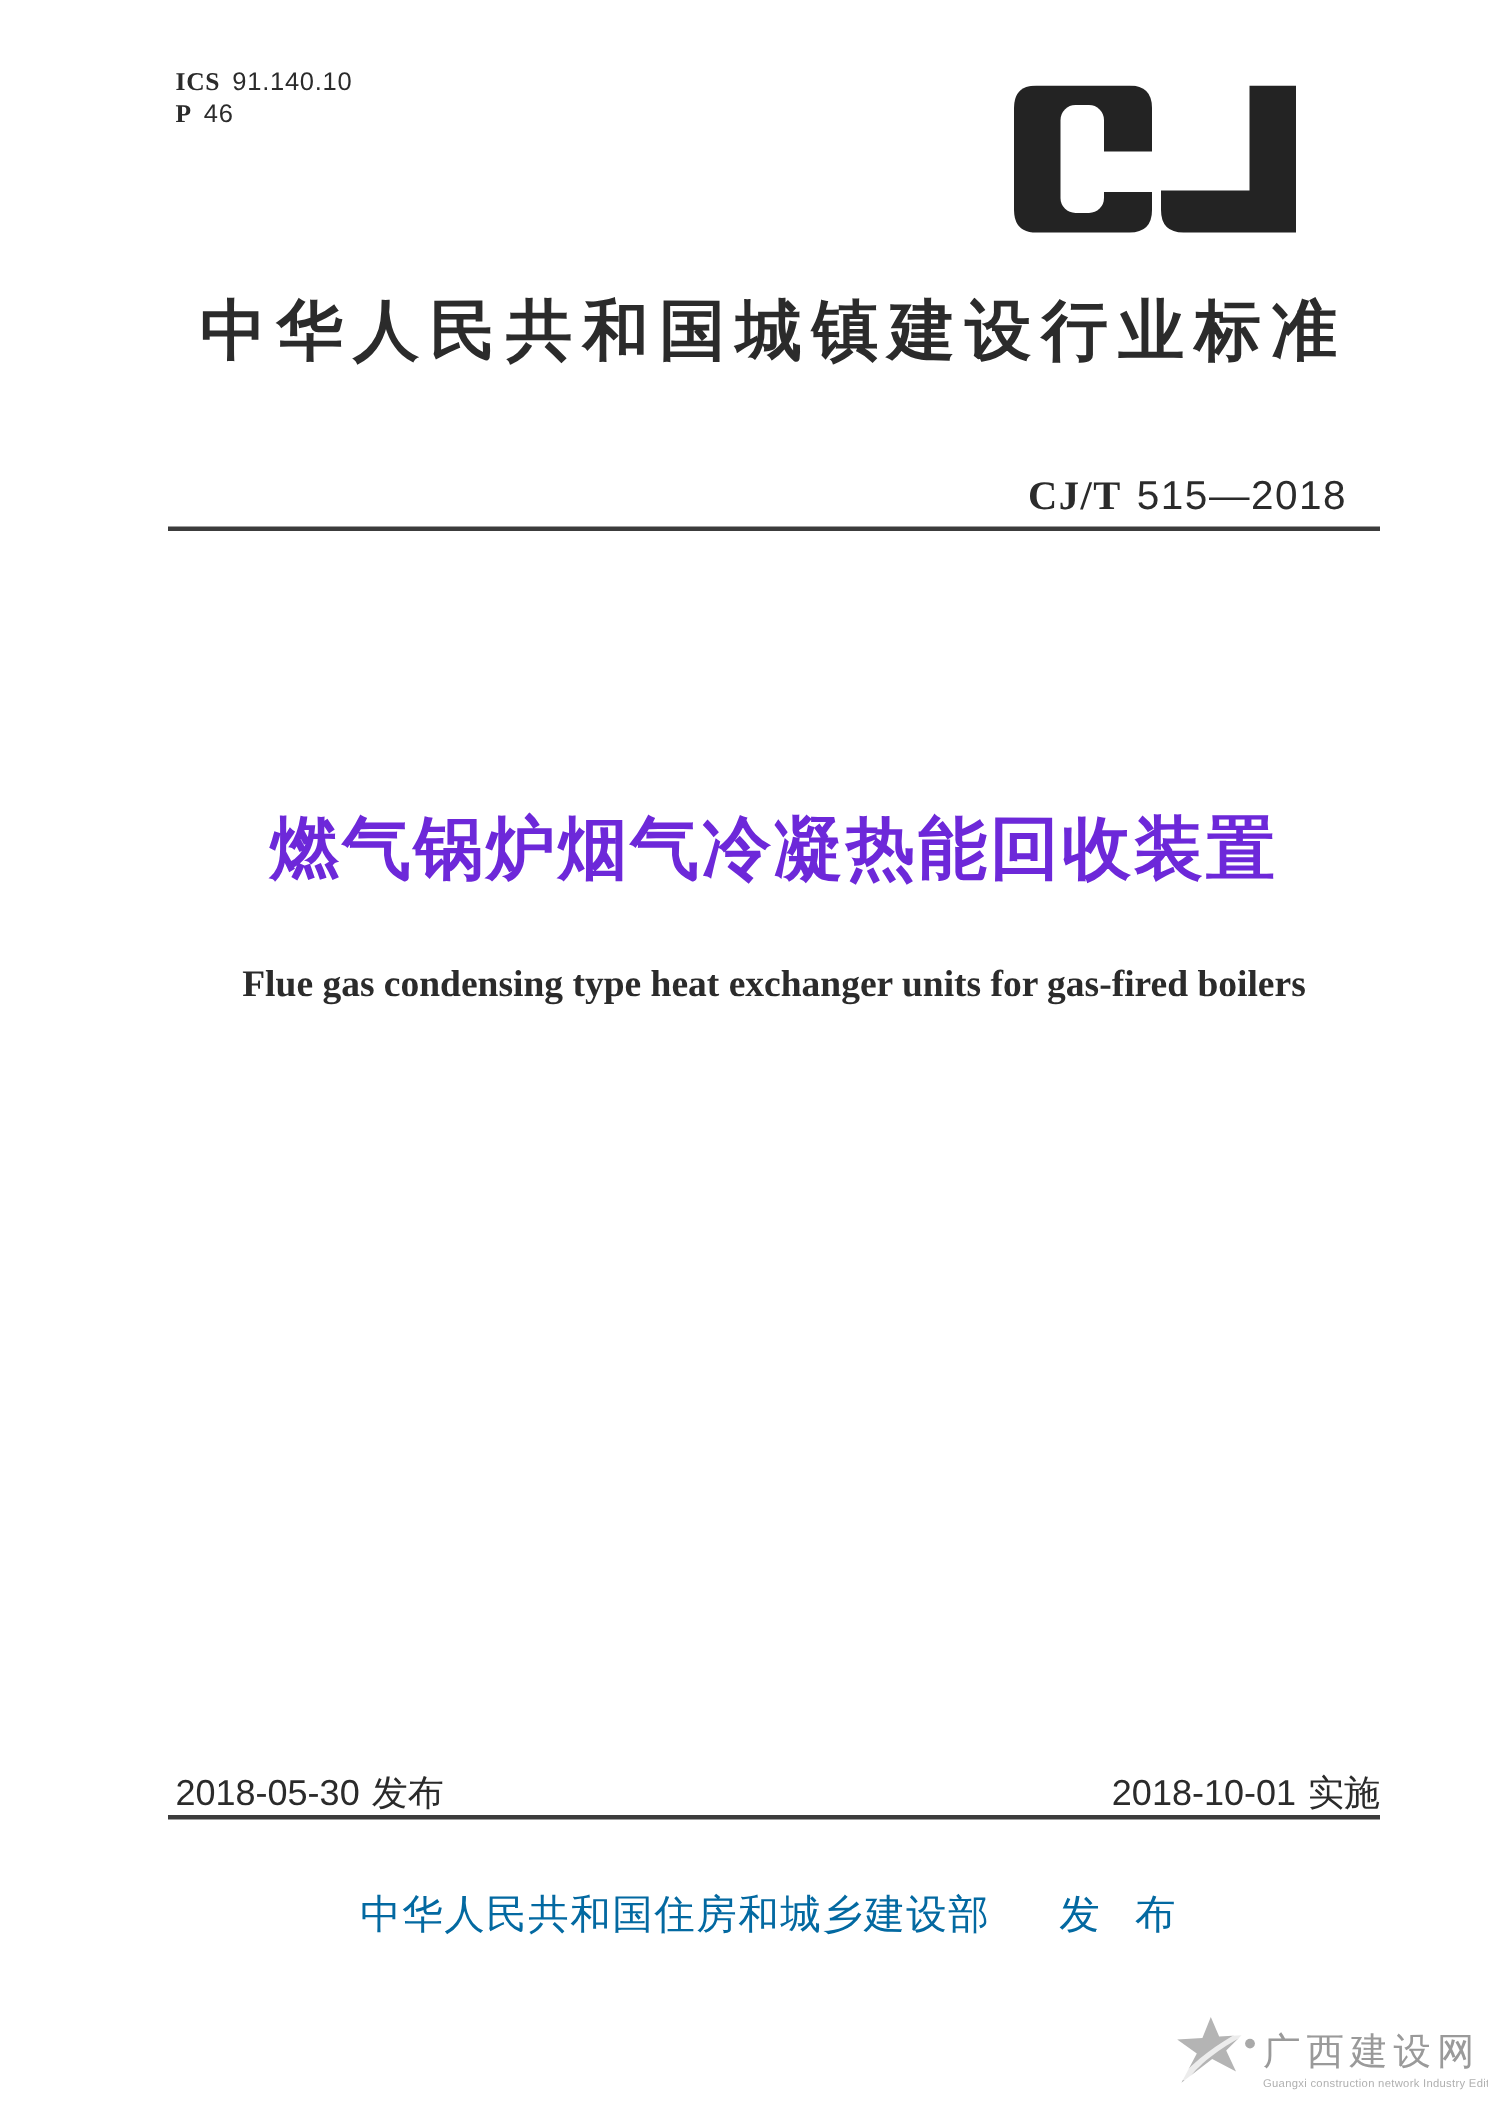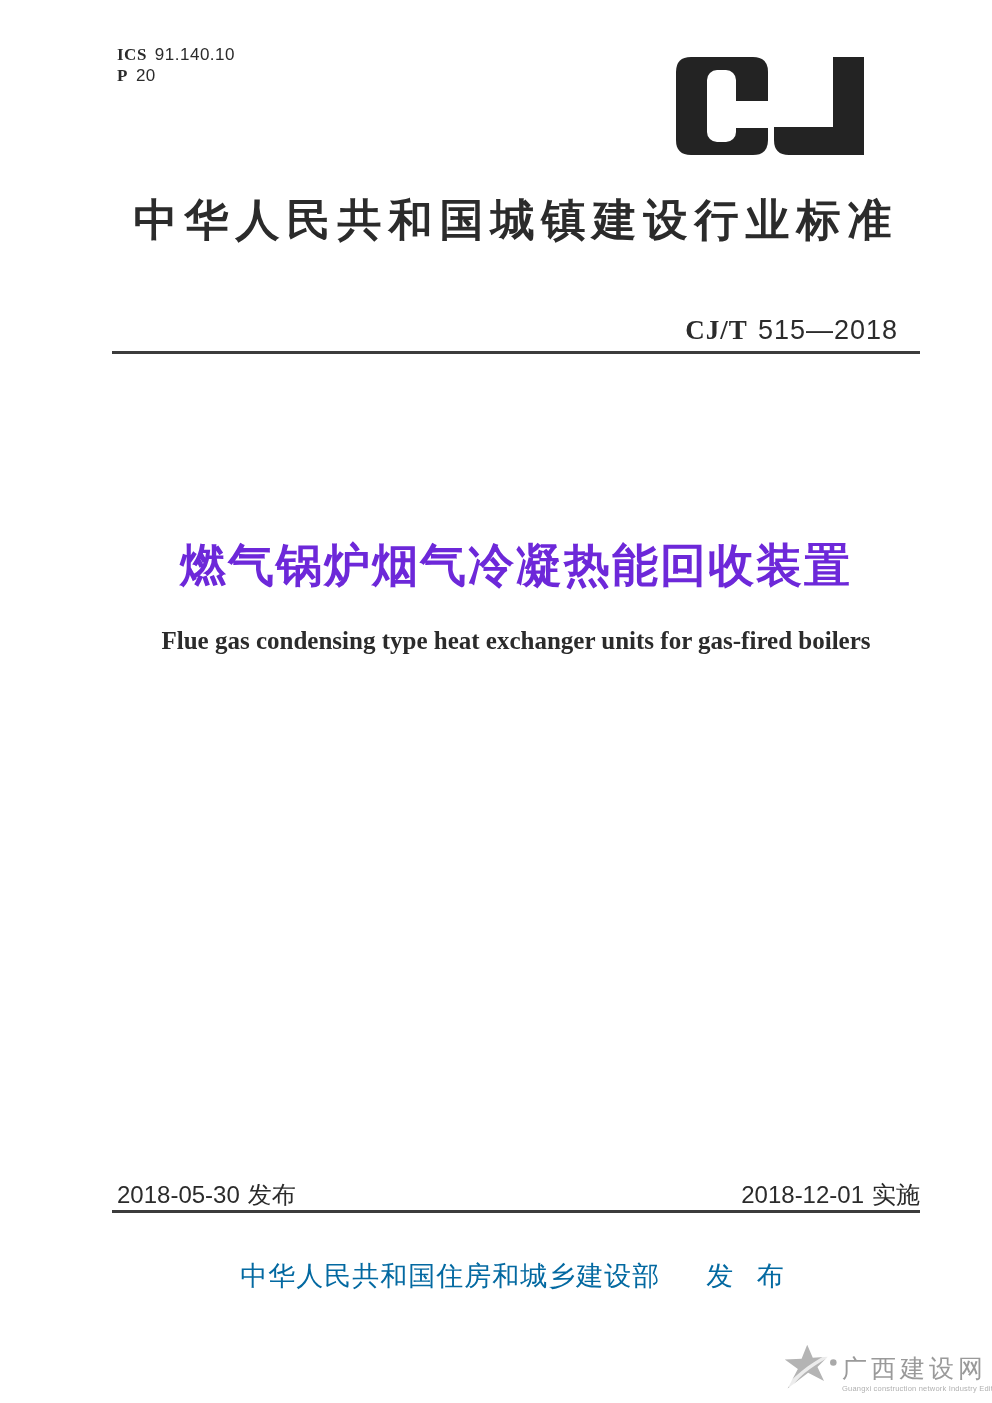--- a/index.html
+++ b/index.html
@@ -34,21 +34,21 @@
   .rule{position:absolute;left:112px;width:808px;height:3px;background:#3c3c3c;}
   .rule-top{top:351px;}
   .rule-bottom{top:1210px;}
 
   
   .title-zh{
     position:absolute;left:112px;top:535px;width:808px;text-align:center;
     font-size:46px;font-weight:700;letter-spacing:2px;white-space:nowrap;color:#6d28d9;
   }
   .title-en{
-    position:absolute;left:112px;top:627px;width:808px;text-align:center;
+    position:absolute;left:112px;top:643px;width:808px;text-align:center;
     font-family:"Liberation Serif",serif;font-size:25px;font-weight:700;white-space:nowrap;
   }
 
   
   .dates{
     position:absolute;left:117px;top:1179px;width:803px;
     display:flex;justify-content:space-between;font-size:24px;white-space:nowrap;
   }
   .dates .cjk{margin-left:8px;}
 
@@ -75,21 +75,21 @@
 </head>
 <body>
 
 <div class="page">
 
   <div class="ics-block">
     <div>
       <span class="lbl">ICS</span><span class="val">91.140.10</span>
     </div>
     <div>
-      <span class="lbl">P</span><span class="val">20</span>
+      <span class="lbl">P</span><span class="val">46</span>
     </div>
   </div>
 
   <div class="cj-logo" role="img" aria-label="CJ">
     <svg width="190" height="100" viewBox="0 0 190 100" xmlns="http://www.w3.org/2000/svg">
 
       <path d="M15,0 H77 Q92,0 92,15 V83 Q92,98 77,98 H15 Q0,98 0,83 V15 Q0,0 15,0 Z" fill="#232323"></path>
       <rect x="31" y="13" width="29" height="72" rx="10" fill="#ffffff"></rect>
       <rect x="58" y="44" width="34" height="27" fill="#ffffff"></rect>
 
@@ -106,21 +106,21 @@
   <div class="rule rule-top"></div>
 
   <div class="title-zh">燃气锅炉烟气冷凝热能回收装置</div>
   <div class="title-en">Flue gas condensing type heat exchanger units for gas-fired boilers</div>
 
   <div class="dates">
     <div>
       <span>2018-05-30</span><span class="cjk">发布</span>
     </div>
     <div>
-      <span>2018-12-01</span><span class="cjk">实施</span>
+      <span>2018-10-01</span><span class="cjk">实施</span>
     </div>
   </div>
 
   <div class="rule rule-bottom"></div>
 
   <div class="publisher-row">
     <span>中华人民共和国住房和城乡建设部</span><span class="action">发 布</span>
   </div>
 
   <div class="watermark">

